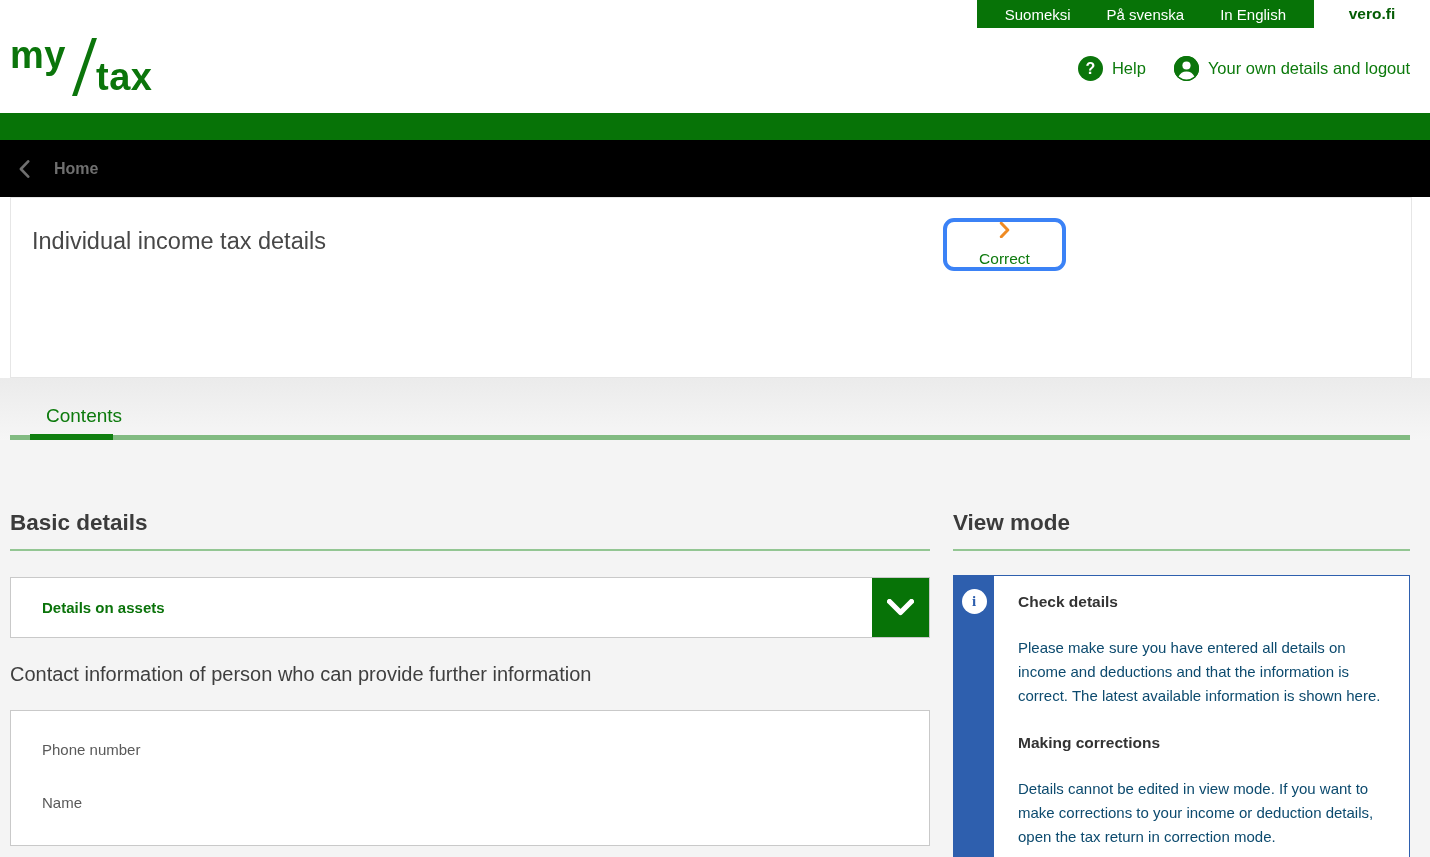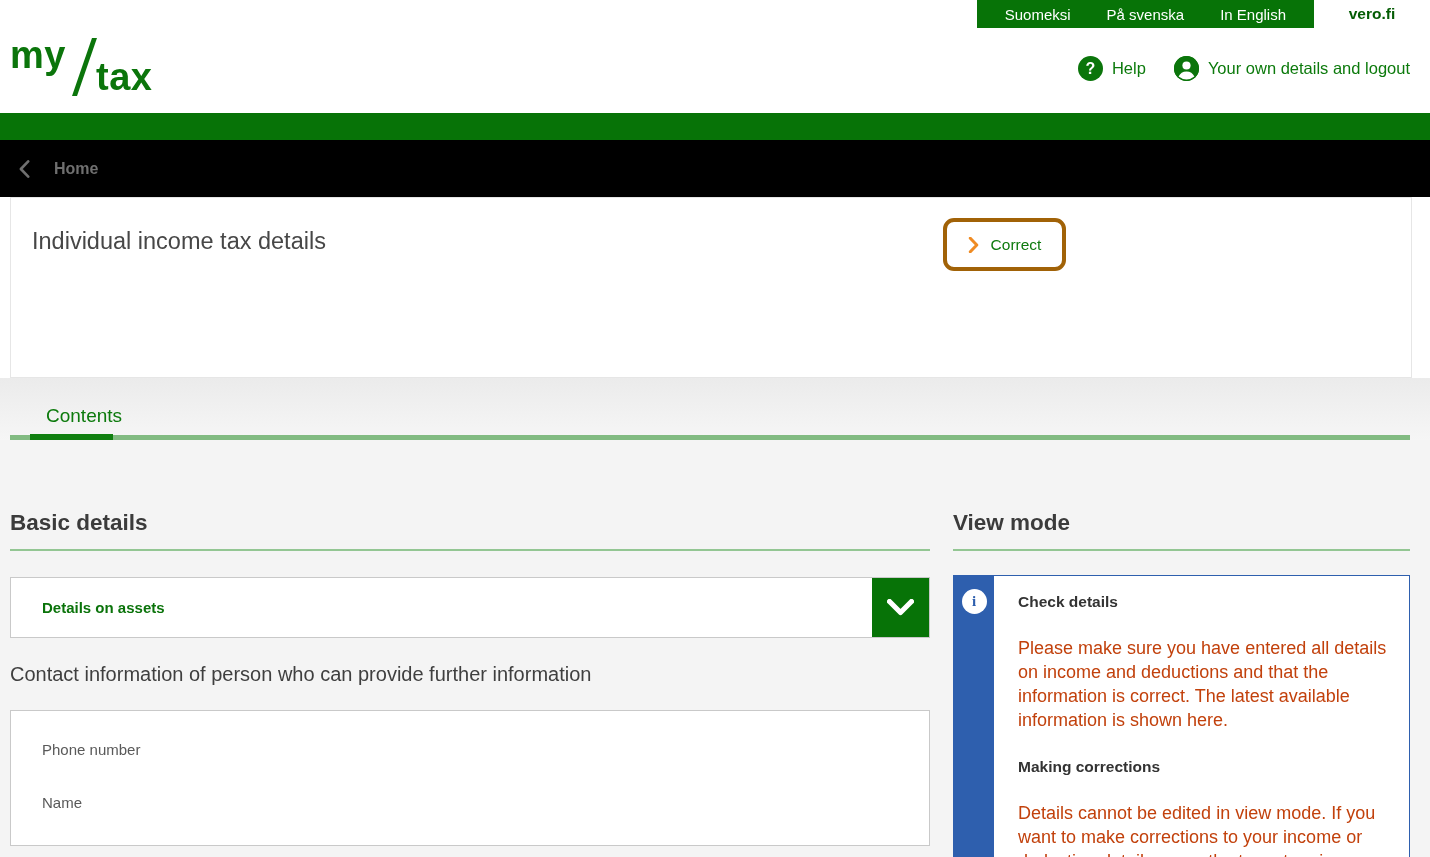--- a/index.html
+++ b/index.html
@@ -39,22 +39,22 @@
   
   .crumb { position: absolute; top: 140px; left: 0; width: 100%; height: 57px; background: #000000;
     display: flex; align-items: center; padding-left: 18px; gap: 23px; }
   .crumb-label { color: #6f6f6f; font-weight: 700; font-size: 16px; cursor: pointer; }
 
   
   .card { position: absolute; top: 197px; left: 10px; width: 1402px; height: 181px;
     background: #ffffff; border: 1px solid #e6e6e6; }
   .card-title { position: absolute; left: 21px; top: 30px; font-size: 23.5px; color: #474747; }
   .correct-btn { position: absolute; left: 932px; top: 20px; width: 123px; height: 53px;
-    border: 4px solid #a16207; border-radius: 11px; background: #fff;
-    display: flex; align-items: center; justify-content: center; gap: 12px; cursor: pointer; }
+    border: 4px solid #3b82f6; border-radius: 11px; background: #fff;
+    display: flex; align-items: center; justify-content: center; gap: 12px; cursor: pointer; flex-direction: column; }
   .correct-label { color: #0e7a0e; font-size: 15.5px; }
 
   
   .tabrow { position: absolute; top: 378px; left: 0; width: 100%; height: 62px;
     background: linear-gradient(180deg, #ebebeb 0%, #f6f6f6 100%); }
   .tabbar { position: absolute; left: 10px; right: 20px; bottom: 0; height: 57px;
     border-bottom: 5px solid #82bb82; }
   .tab-contents { position: absolute; left: 36px; bottom: 8px; color: #0c7a0c;
     font-weight: 400; font-size: 19px; cursor: pointer; }
   .tab-active-mark { position: absolute; left: 20px; bottom: -6px; width: 83px; height: 7px; background: #118011; }
@@ -84,21 +84,21 @@
   
   .infobox { margin-top: 24px; background: #fff; border: 1px solid #2e5fae;
     display: flex; min-height: 310px; }
   .stripe { flex: 0 0 40px; background: #2e5fae; display: flex; justify-content: center;
     align-items: flex-start; padding-top: 13px; }
   .info-icon { width: 25px; height: 25px; border-radius: 50%; background: #ffffff;
     color: #2e5fae; font-weight: 700; font-size: 15px; font-family: "Liberation Serif", serif;
     display: flex; align-items: center; justify-content: center; }
   .info-content { padding: 17px 16px 24px 24px; flex: 1; }
   .info-title { font-weight: 700; font-size: 15.5px; color: #333333; }
-  .info-p { margin-top: 25px; font-size: 18px; color: #c2410c; line-height: 24px; }
+  .info-p { margin-top: 25px; font-size: 15px; color: #0c4a6e; line-height: 24px; }
   .info-sub { margin-top: 26px; font-weight: 700; font-size: 15.5px; color: #333333; }
 </style>
 </head>
 <body>
 
 <div class="header">
 
   <div class="logo">
     <span class="lg-my">my</span>
     <span class="lg-slash"></span>

